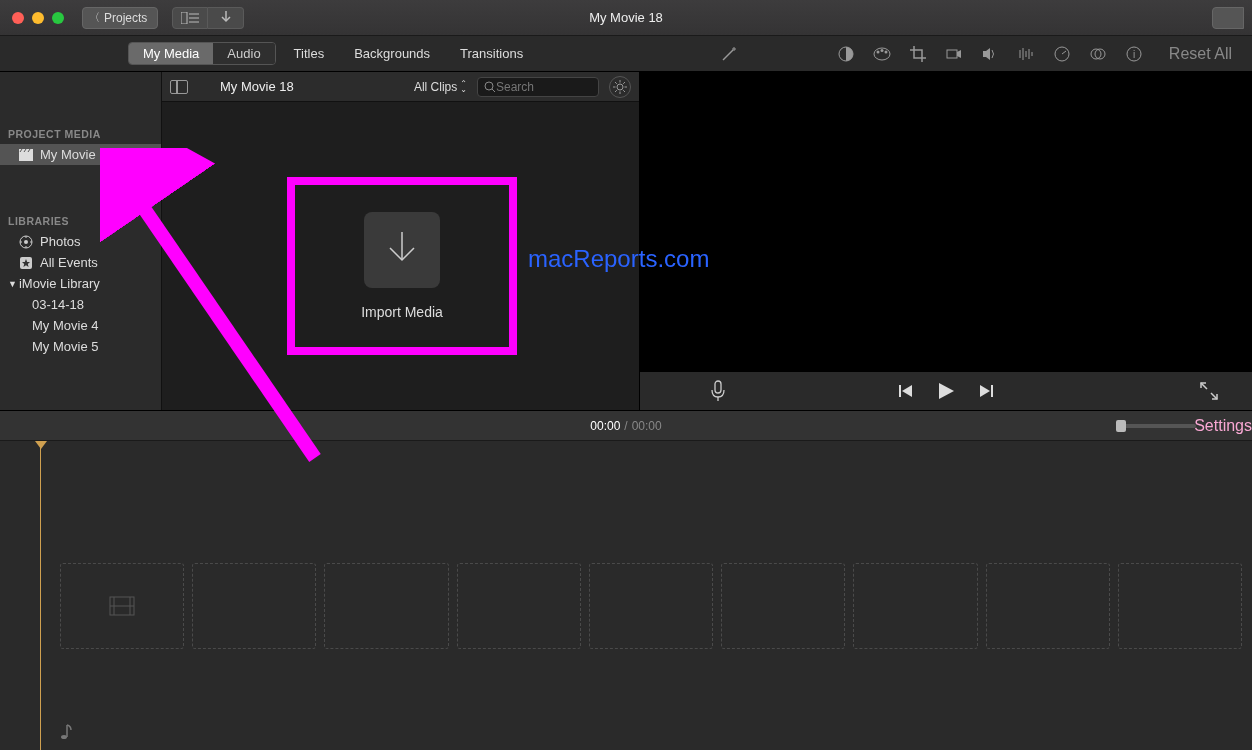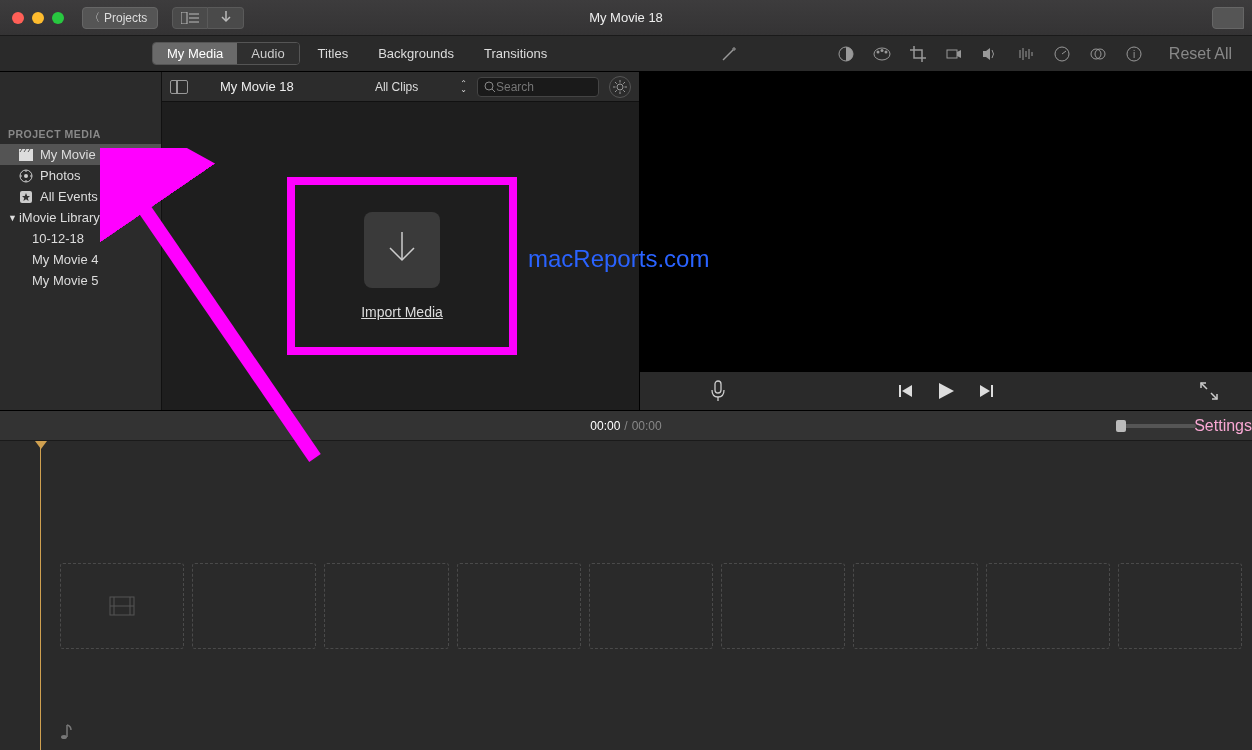--- a/index.html
+++ b/index.html
@@ -13,21 +13,21 @@
 .proj-btn { margin-left:18px; height:22px; padding:0 10px 0 6px; background:#555; border:1px solid #666; border-radius:4px; display:flex; align-items:center; color:#ddd; font-size:12px; cursor:pointer;}
 .proj-btn .chev { margin-right:4px; font-size:11px; color:#ccc;}
 .tb-group { margin-left:14px; display:flex; }
 .tb-seg { height:22px; width:36px; background:#4a4a4a; border:1px solid #5a5a5a; display:flex; align-items:center; justify-content:center; color:#bbb;}
 .tb-seg:first-child {border-radius:4px 0 0 4px;}
 .tb-seg:last-child {border-radius:0 4px 4px 0; border-left:none;}
 .title-text { position:absolute; left:50%; transform:translateX(-50%); color:#eee; font-size:13px;}
 .title-bar .share { position:absolute; right:8px; width:32px; height:22px; background:#555; border:1px solid #666; border-radius:4px 0 0 4px;}
 
 
-.tab-bar { height:36px; background:#2a2a2a; display:flex; align-items:center; border-bottom:1px solid #000;padding-left:24px;}
+.tab-bar { height:36px; background:#2a2a2a; display:flex; align-items:center; border-bottom:1px solid #000;}
 .tabs-left { display:flex; margin-left:128px; align-items:center;}
 .seg-tabs { display:flex; border:1px solid #555; border-radius:4px; overflow:hidden; margin-right:18px;}
 .seg-tab { padding:3px 14px; font-size:13px; color:#ccc; background:#2f2f2f; cursor:pointer;}
 .seg-tab.active { background:#6a6a6a; color:#fff;}
 .plain-tab { margin-right:30px; color:#ddd; font-size:13px; cursor:pointer;}
 .right-icons { position:absolute; right:20px; display:flex; gap:18px; align-items:center;}
 .ri { width:18px; height:18px; display:flex; align-items:center; justify-content:center; color:#999;}
 .reset-all { color:#888; font-size:16px; margin-left:8px;}
 .wand { position:absolute; left:720px;}
 
@@ -43,27 +43,27 @@
 .sb-item.indent { padding-left:32px;}
 .sb-item.disc { padding-left:8px;}
 .disc-tri { margin-right:2px; font-size:9px;}
 
 
 .browser { flex:1; background:#1e1e1e; position:relative; border-right:1px solid #000; max-width:478px;}
 .browser-bar { height:30px; background:#2c2c2c; display:flex; align-items:center; padding:0 8px; gap:10px; border-bottom:1px solid #111;}
 .browser-bar .lay { width:18px; height:14px; border:1.5px solid #999; border-radius:2px; position:relative; cursor:pointer;}
 .browser-bar .lay::before{content:"";position:absolute;left:5px;top:0;bottom:0;width:1.5px;background:#999;}
 .browser-bar .proj-name { color:#eee; font-weight:500; font-size:13px; margin-left:22px;}
-.browser-bar .allclips { margin-left:auto; color:#ddd; font-size:12px; display:flex; align-items:center; cursor:pointer;gap:39px;}
+.browser-bar .allclips { margin-left:auto; color:#ddd; font-size:12px; display:flex; align-items:center; cursor:pointer;}
 .browser-bar .allclips .dd{font-size:8px; margin-left:3px; line-height:6px;}
 .search-wrap { display:flex; align-items:center; background:#1a1a1a; border:1px solid #444; border-radius:4px; height:20px; padding:0 6px; width:122px;}
 .search-wrap input { background:transparent; border:none; outline:none; color:#ccc; font-size:12px; width:90px;}
 .gear-btn { width:22px; height:22px; border:1px solid #555; border-radius:50%; display:flex; align-items:center; justify-content:center; color:#999; cursor:pointer;}
 
-.import-box { position:absolute; left:125px; top:105px; width:230px; height:178px; border:8px solid #ff00ff; display:flex; flex-direction:column; align-items:center; justify-content:center;text-decoration:underline;}
+.import-box { position:absolute; left:125px; top:105px; width:230px; height:178px; border:8px solid #ff00ff; display:flex; flex-direction:column; align-items:center; justify-content:center;}
 .import-inner { width:76px; height:76px; background:#3a3a3a; border-radius:8px; display:flex; align-items:center; justify-content:center; margin-bottom:16px; cursor:pointer;}
 .import-label { color:#ddd; font-size:14px;}
 
 
 .viewer { flex:1; background:#2a2a2a; display:flex; flex-direction:column;}
 .viewer-canvas { flex:1; background:#000; margin:0 0 0 0;}
 .viewer-controls { height:38px; background:#2a2a2a; display:flex; align-items:center; position:relative;}
 .mic { position:absolute; left:70px;}
 .play-ctrls { position:absolute; left:50%; transform:translateX(-50%); display:flex; gap:22px; align-items:center;}
 .fs { position:absolute; right:34px;}
@@ -216,20 +216,21 @@
           <svg width="14" height="12">
             <rect x="0" y="3" width="14" height="9" fill="#ddd"></rect>
             <polygon points="0,0 14,0 14,3 0,3" fill="#ddd"></polygon>
             <line x1="3" y1="0" x2="1" y2="3" stroke="#555"></line>
             <line x1="7" y1="0" x2="5" y2="3" stroke="#555"></line>
             <line x1="11" y1="0" x2="9" y2="3" stroke="#555"></line>
           </svg>
         </span>
       <span>My Movie 18</span>
     </div>
+    <div class="sb-head">LIBRARIES</div>
     <div class="sb-item">
       <span class="ic">
           <svg width="14" height="14">
             <circle cx="7" cy="7" r="6" fill="none" stroke="#ccc"></circle>
             <circle cx="7" cy="7" r="2" fill="#ccc"></circle>
             <g stroke="#ccc">
               <line x1="7" y1="1" x2="7" y2="3"></line>
               <line x1="7" y1="11" x2="7" y2="13"></line>
               <line x1="1" y1="7" x2="3" y2="7"></line>
               <line x1="11" y1="7" x2="13" y2="7"></line>
@@ -245,21 +246,21 @@
             <polygon points="7,3 8.2,6 11,6 8.8,8 9.6,11 7,9.2 4.4,11 5.2,8 3,6 5.8,6" fill="#333"></polygon>
           </svg>
         </span>
       <span>All Events</span>
     </div>
     <div class="sb-item disc">
       <span class="disc-tri">▼</span>
       <span>iMovie Library</span>
     </div>
     <div class="sb-item indent">
-        <span>10-12-18</span>
+        <span>03-14-18</span>
       </div>
     <div class="sb-item indent">
         <span>My Movie 4</span>
       </div>
     <div class="sb-item indent">
         <span>My Movie 5</span>
       </div>
   </div>
 
   <div class="browser">

